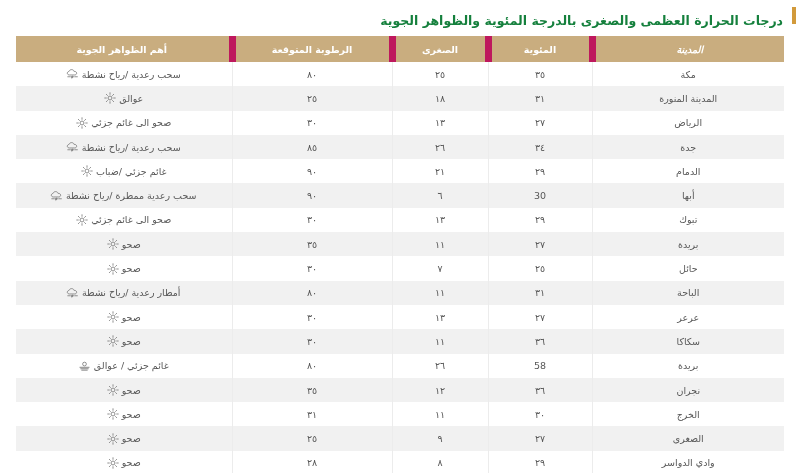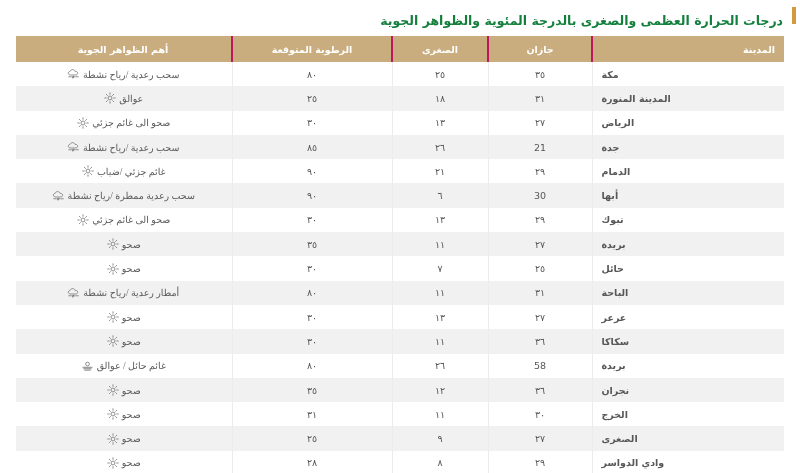--- a/index.html
+++ b/index.html
@@ -63,21 +63,21 @@
     table-layout: fixed;
     font-size: 9.5px;
   }
   table.wx thead th {
     background: #c9ad7f;
     color: #ffffff;
     font-size: 9.5px;
     font-weight: bold;
     height: 26px;
     padding: 0 9px;
-    border-left: 2px solid #be185d;
+    border-left: 7px solid #be185d;
     border-right: none;
     white-space: nowrap;
     vertical-align: middle;
     box-sizing: border-box;
   }
   table.wx thead th.last {
     border-left: none;
     padding-left: 8px;
   }
   table.wx tbody td {
@@ -85,38 +85,37 @@
     padding: 0 9px;
     border-left: 1px solid #ececec;
     color: #575757;
     font-size: 9.5px;
     vertical-align: middle;
     white-space: nowrap;
     box-sizing: border-box;
   }
   table.wx tbody td.last {
     border-left: none;
-    font-family: Liberation Serif, serif;
   }
   table.wx tbody tr:nth-child(odd) { background: #ffffff; }
   table.wx tbody tr:nth-child(even) { background: #f1f1f1; }
   table.wx tbody tr:last-child td { border-bottom: 1px solid #e6e6e6; }
 
   
   col.c-city  { width: 192px; }
   col.c-max   { width: 104px; }
   col.c-min   { width: 96px;  }
   col.c-hum   { width: 160px; }
   col.c-phen  { width: 216px; }
 
-  .col-city  { text-align: left; color: #4b4b4b; font-weight: bold; }
+  .col-city  { text-align: center; color: #4b4b4b; font-weight: normal; }
   .col-num   { text-align: center; }
   .col-phen  { text-align: center; }
 
-  th.col-city  { text-align: right; }
+  th.col-city  { text-align: center; font-style: italic; }
   th.col-num   { text-align: center; }
   th.col-phen  { text-align: center; }
 
   
   .phen {
     display: flex;
     flex-direction: row;
     align-items: center;
     justify-content: center;
     gap: 3px;
@@ -151,21 +150,21 @@
       <colgroup>
         <col class="c-city">
         <col class="c-max">
         <col class="c-min">
         <col class="c-hum">
         <col class="c-phen">
       </colgroup>
       <thead>
         <tr>
           <th class="col-city">المدينة</th>
-          <th class="col-num">جازان</th>
+          <th class="col-num">المئوية</th>
           <th class="col-num">الصغرى</th>
           <th class="col-num">الرطوبة المتوقعة</th>
           <th class="col-phen last">أهم الظواهر الجوية</th>
         </tr>
       </thead>
       <tbody id="tbody">
           <tr>
             <td class="col-city">مكة</td>
             <td class="col-num">٣٥</td>
             <td class="col-num">٢٥</td>
@@ -216,21 +215,21 @@
                     <g stroke="#6b6b6b" stroke-width="1" stroke-linecap="round">
                       <path d="M8 1v2.1M8 12.9V15M1 8h2.1M12.9 8H15M3.1 3.1l1.5 1.5M11.4 11.4l1.5 1.5M12.9 3.1l-1.5 1.5M4.6 11.4l-1.5 1.5"></path>
                     </g>
                   </svg>
                 </span>
               </div>
             </td>
           </tr>
           <tr>
             <td class="col-city">جدة</td>
-            <td class="col-num">21</td>
+            <td class="col-num">٣٤</td>
             <td class="col-num">٢٦</td>
             <td class="col-num">٨٥</td>
             <td class="col-phen last">
               <div class="phen">
                 <span class="phen-label">سحب رعدية /رياح نشطة</span>
                 <span class="phen-icon">
                   <svg viewBox="0 0 16 14" width="13" height="12">
                     <path d="M4.2 8.2c-1.5 0-2.6-1-2.6-2.2 0-1.1.9-2 2.1-2.1C4 2.6 5.3 1.6 6.9 1.6c1.6 0 2.9 1 3.2 2.4.2-.1.5-.1.7-.1 1.3 0 2.3.9 2.3 2.1s-1 2.2-2.3 2.2H4.2z" fill="none" stroke="#6b6b6b" stroke-width="0.9"></path>
                     <path d="M2.2 10.4h3.2M6.6 10.4h3.2M11 10.4h3" stroke="#6b6b6b" stroke-width="0.9" stroke-linecap="round"></path>
                     <path d="M7.6 9.2l-1.5 2.3h1.3l-1 2.1 2.5-2.7H7.6l1-1.7z" fill="#6b6b6b"></path>
@@ -389,21 +388,21 @@
               </div>
             </td>
           </tr>
           <tr>
             <td class="col-city">بريدة</td>
             <td class="col-num">58</td>
             <td class="col-num">٢٦</td>
             <td class="col-num">٨٠</td>
             <td class="col-phen last">
               <div class="phen">
-                <span class="phen-label">غائم حائل / عوالق</span>
+                <span class="phen-label">غائم جزئي / عوالق</span>
                 <span class="phen-icon">
                   <svg viewBox="0 0 16 14" width="13" height="12">
                     <circle cx="8" cy="4.6" r="2.3" fill="none" stroke="#6b6b6b" stroke-width="0.9"></circle>
                     <path d="M2.4 8.6h11.2M3.4 10.4h9.2M4.6 12.1h6.8" stroke="#6b6b6b" stroke-width="1" stroke-linecap="round"></path>
                   </svg>
                 </span>
               </div>
             </td>
           </tr>
           <tr>

